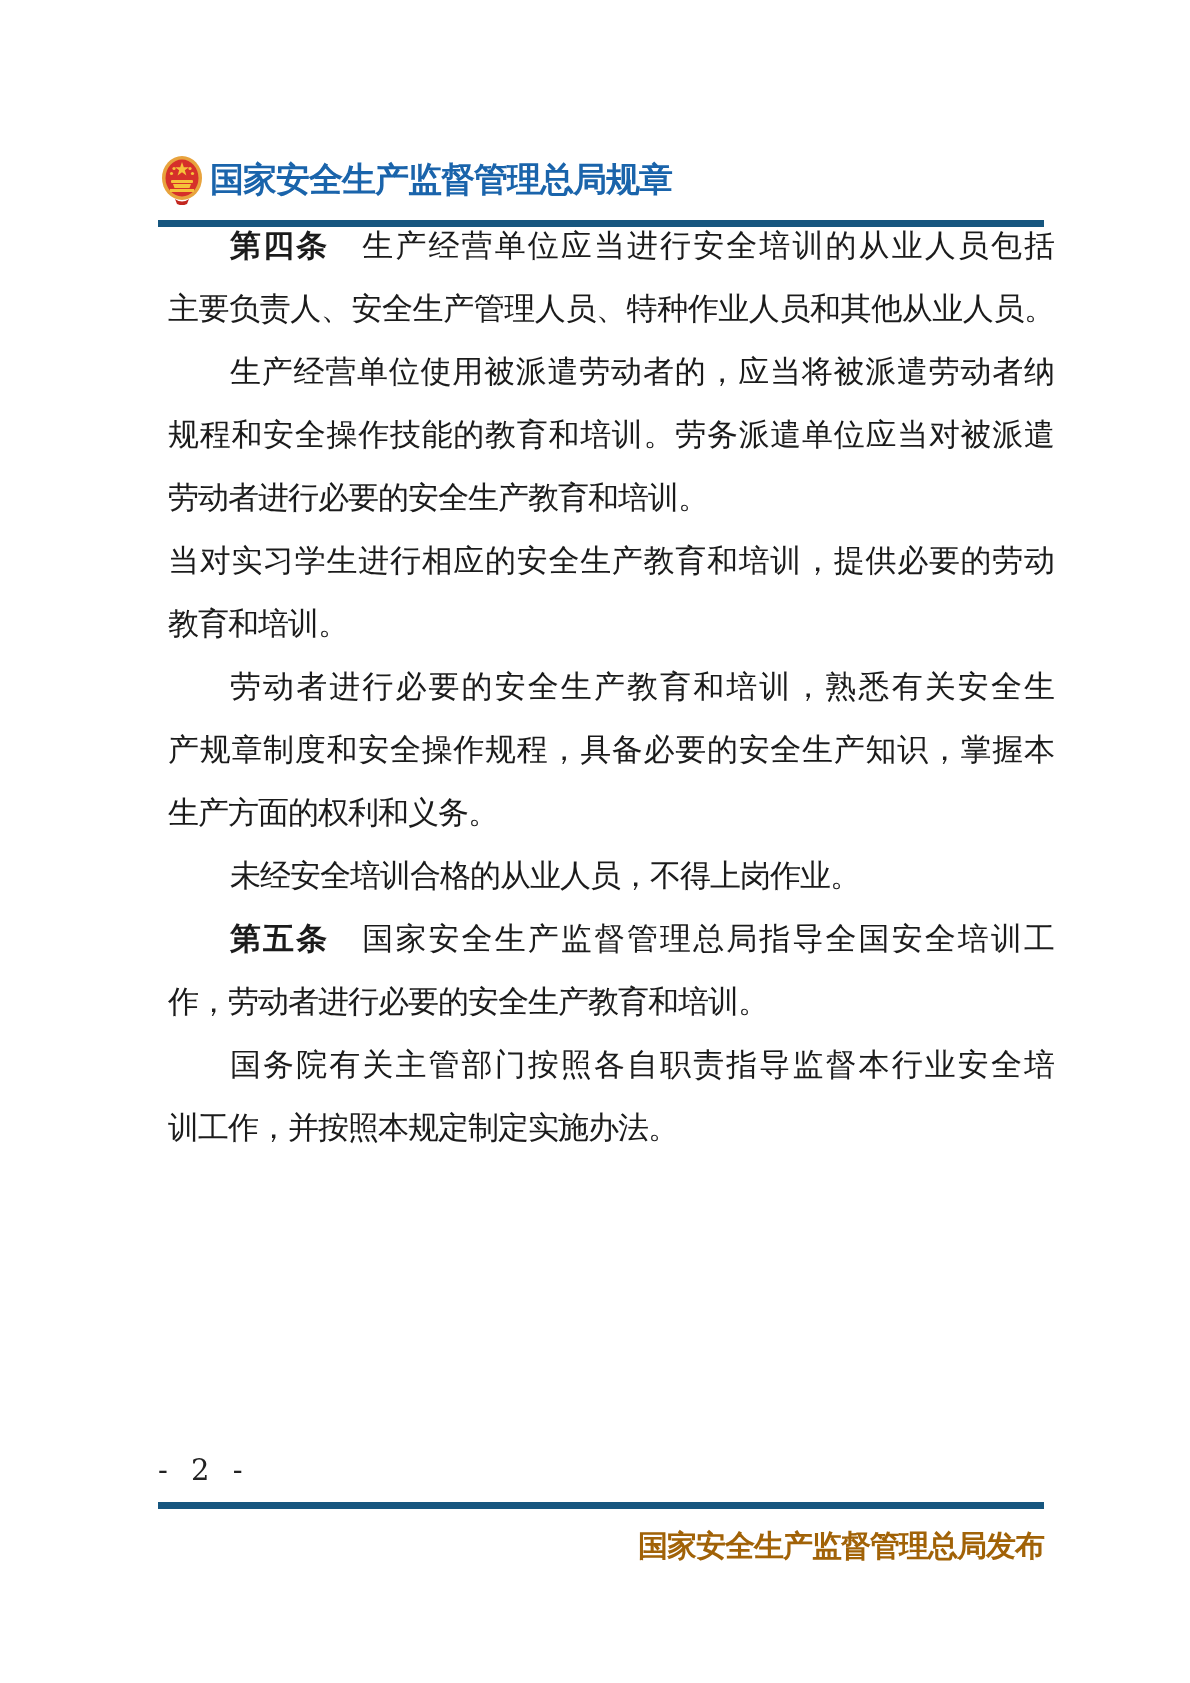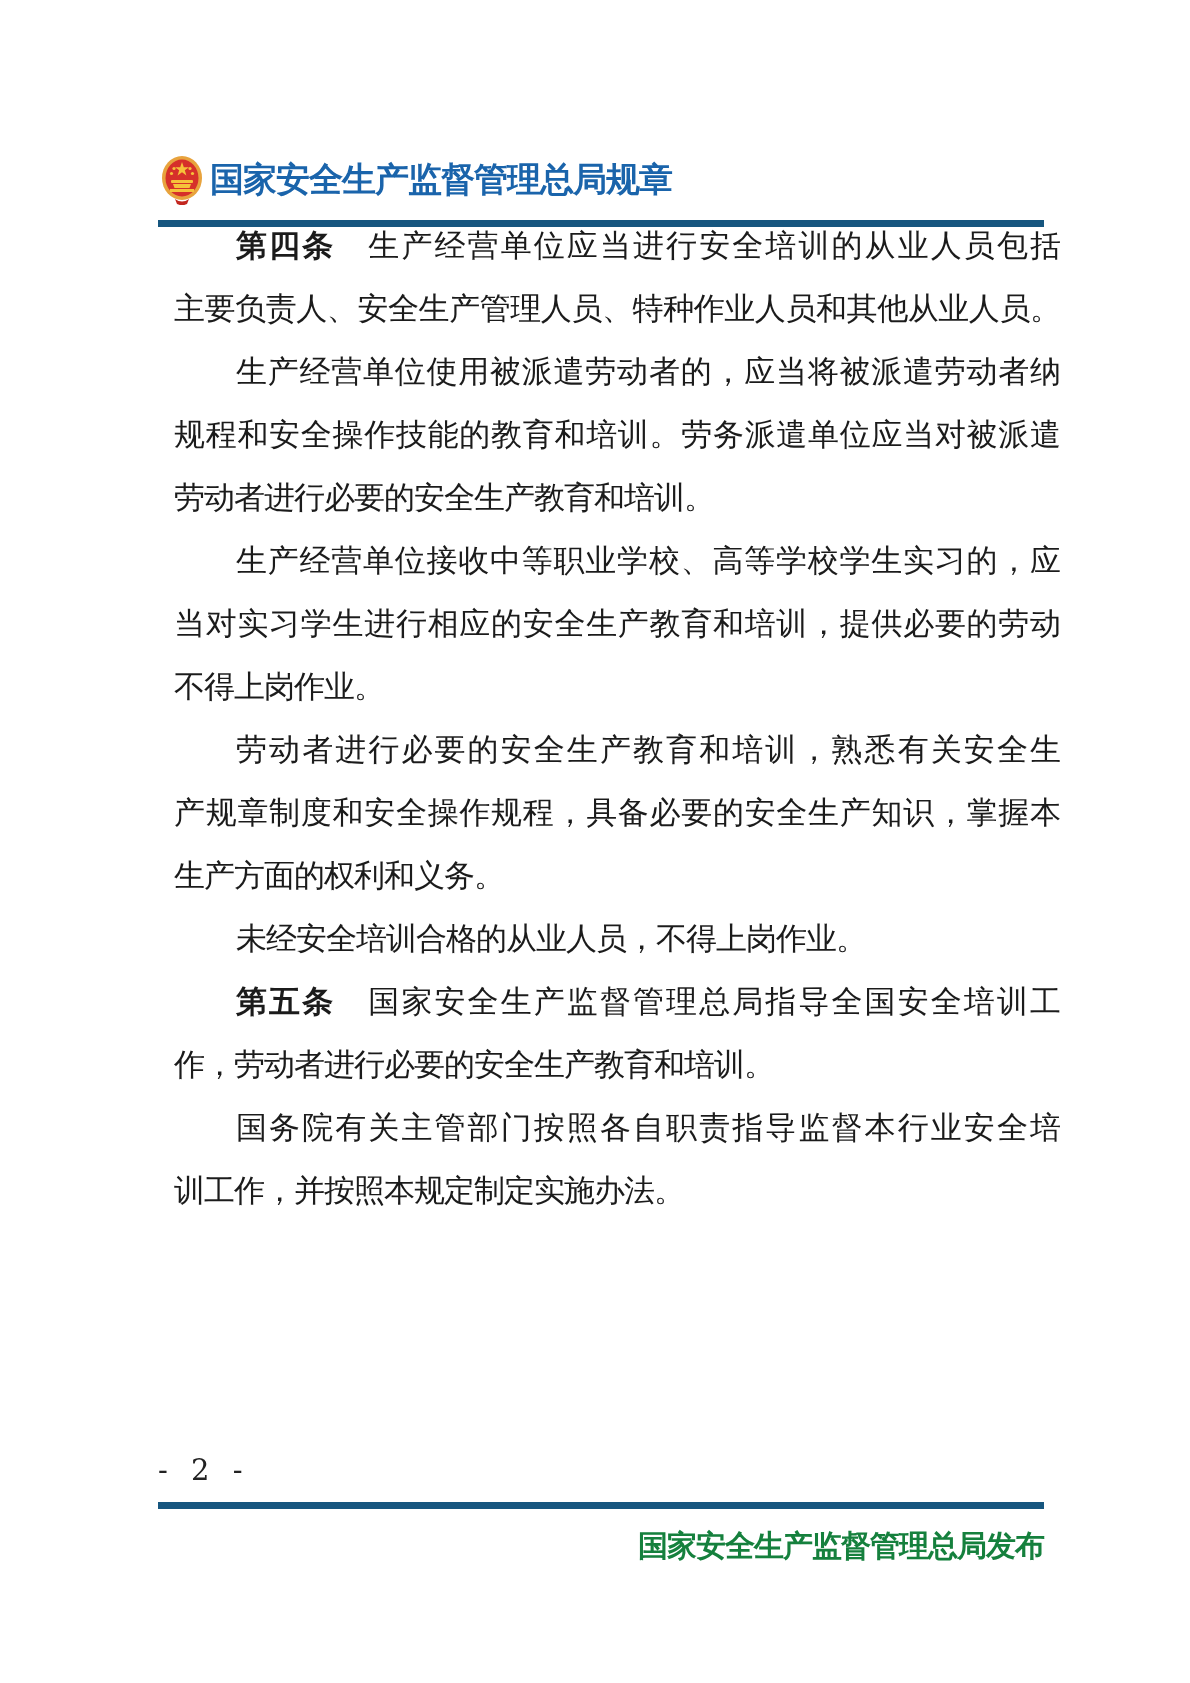--- a/index.html
+++ b/index.html
@@ -22,21 +22,21 @@
     letter-spacing:-1px;color:#1A64AB;white-space:nowrap;
   }
   .rule{
     position:absolute;left:158px;width:886px;height:7px;
     background:#16567F;
   }
   .rule.top{top:191px;}
   .rule.bottom{top:1473px;}
   
   .doc-body{
-    position:absolute;left:174px;top:185px;width:886px;
+    position:absolute;left:168px;top:185px;width:886px;
     color:#1b1b1b;
     font-size:31px;letter-spacing:-1px;
   }
   .line{
     height:63px;line-height:63px;overflow:hidden;
     text-align:justify;text-align-last:justify;
     white-space:nowrap;
   }
   .line.no-j{text-align:center;text-align-last:left;}
   .line.indent{text-indent:62px;}
@@ -45,21 +45,21 @@
   .page-number{
     position:absolute;left:158px;top:1421px;
     font-family:"DejaVu Serif", serif;
     font-size:29px;line-height:40px;letter-spacing:7px;
     color:#222222;white-space:nowrap;
   }
   .publisher{
     position:absolute;right:146px;top:1495px;
     font-family:"Liberation Sans", sans-serif;
     font-weight:bold;font-size:30px;line-height:44px;
-    letter-spacing:-1px;color:#15803d;white-space:nowrap;
+    letter-spacing:-1px;color:#a16207;white-space:nowrap;
   }
 </style>
 </head>
 <body>
 
 <div class="page">
 
   <svg class="emblem" viewBox="0 0 42 50" aria-hidden="true">
     <ellipse cx="21" cy="23" rx="20" ry="22" fill="#E8A33D"></ellipse>
     <ellipse cx="21" cy="23" rx="16.5" ry="18.5" fill="#D6302A"></ellipse>
@@ -77,23 +77,22 @@
   <div class="header-title">国家安全生产监督管理总局规章</div>
 
   <div class="rule top"></div>
 
   <div class="doc-body">
       <div class="line indent"><b class="term">第四条</b><span>　生产经营单位应当进行安全培训的从业人员包括</span></div>
       <div class="line"><span>主要负责人、安全生产管理人员、特种作业人员和其他从业人员。</span></div>
       <div class="line indent"><span>生产经营单位使用被派遣劳动者的，应当将被派遣劳动者纳</span></div>
       <div class="line"><span>规程和安全操作技能的教育和培训。劳务派遣单位应当对被派遣</span></div>
       <div class="line no-j"><span>劳动者进行必要的安全生产教育和培训。</span></div>
-      <div class="line indent"><span>生产经营单位接收中等职业学校、高等学校学生实习的，应</span></div>
       <div class="line"><span>当对实习学生进行相应的安全生产教育和培训，提供必要的劳动</span></div>
-      <div class="line no-j"><span>不得上岗作业。</span></div>
+      <div class="line no-j"><span>教育和培训。</span></div>
       <div class="line indent"><span>劳动者进行必要的安全生产教育和培训，熟悉有关安全生</span></div>
       <div class="line"><span>产规章制度和安全操作规程，具备必要的安全生产知识，掌握本</span></div>
       <div class="line no-j"><span>生产方面的权利和义务。</span></div>
       <div class="line indent no-j"><span>未经安全培训合格的从业人员，不得上岗作业。</span></div>
       <div class="line indent"><b class="term">第五条</b><span>　国家安全生产监督管理总局指导全国安全培训工</span></div>
       <div class="line no-j"><span>作，劳动者进行必要的安全生产教育和培训。</span></div>
       <div class="line indent"><span>国务院有关主管部门按照各自职责指导监督本行业安全培</span></div>
       <div class="line no-j"><span>训工作，并按照本规定制定实施办法。</span></div>
     </div>
 

